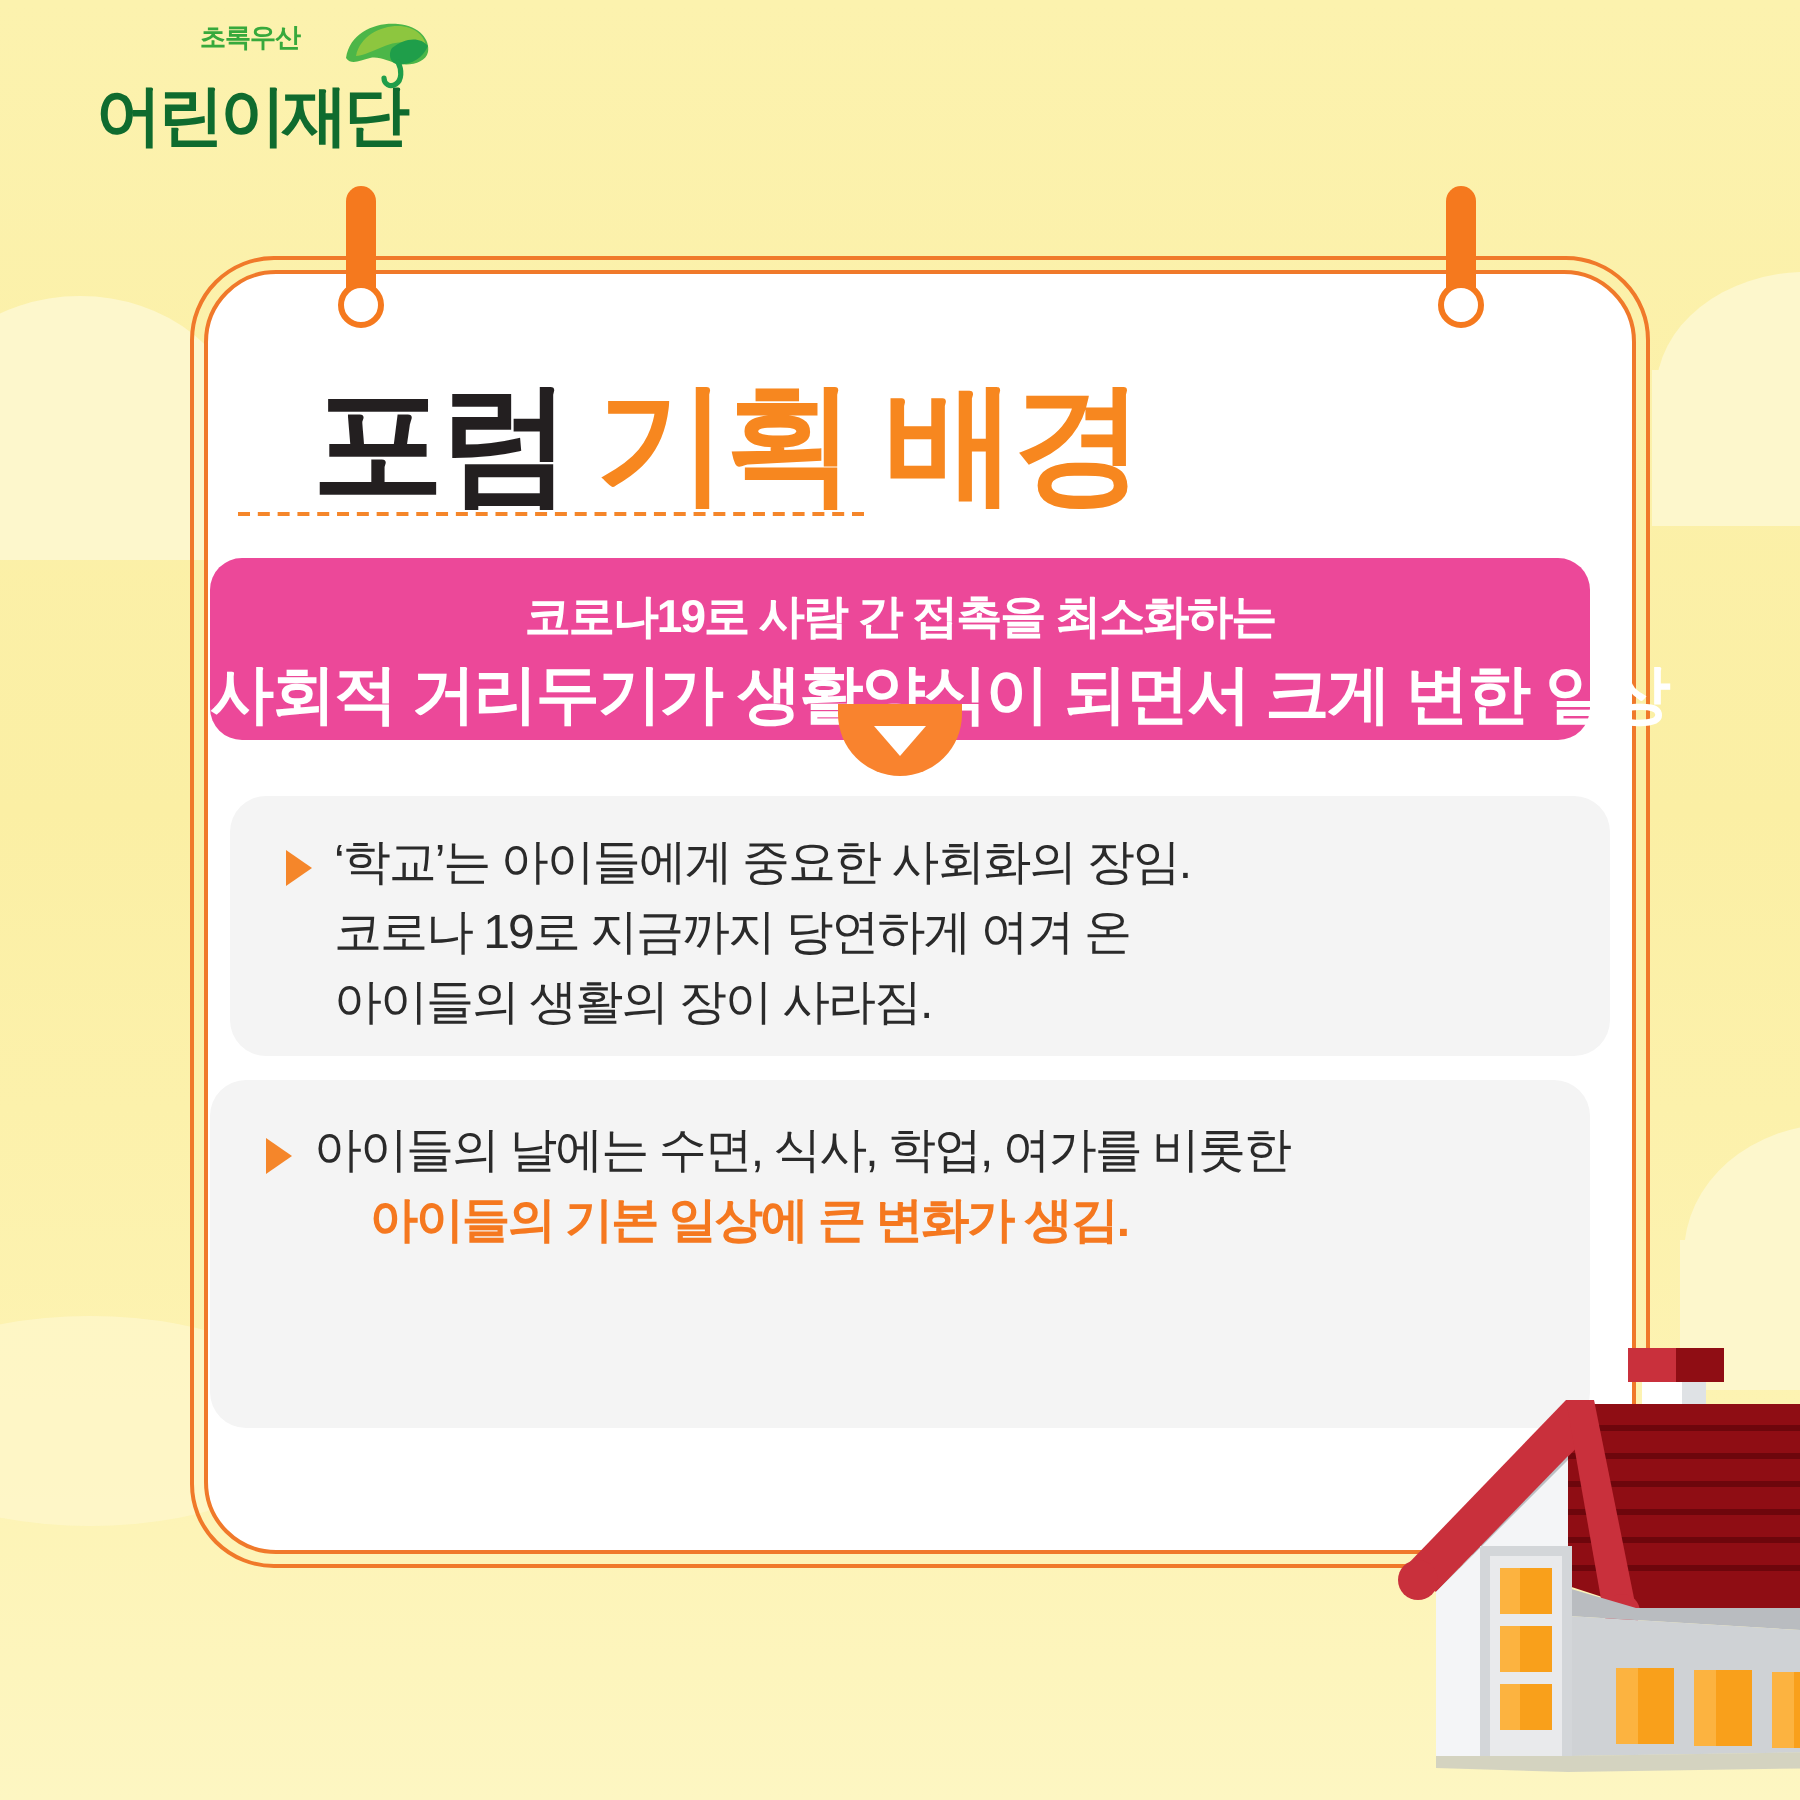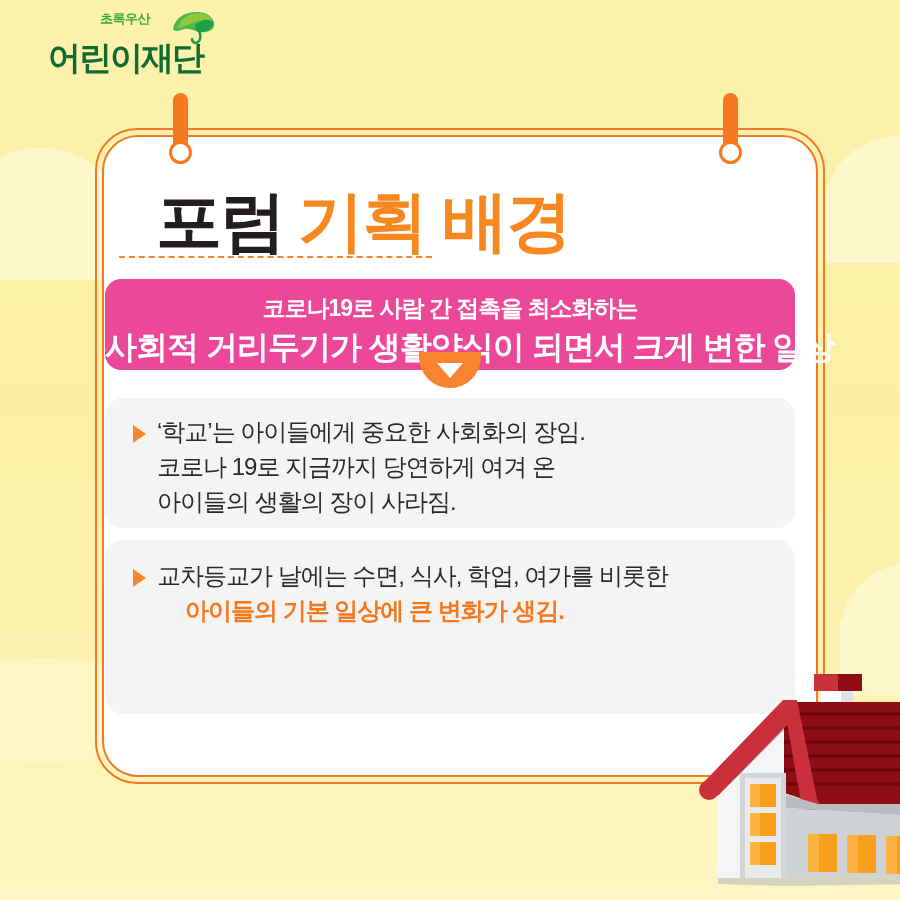--- a/index.html
+++ b/index.html
@@ -58,21 +58,21 @@
   #banner .bl2{top:47px;font-size:32px;font-weight:800;}
   #banner .bulge{position:absolute;left:50%;margin-left:-31px;bottom:-18px;
      width:62px;height:36px;background:#f9832e;
      border-bottom-left-radius:31px;border-bottom-right-radius:31px;}
   #banner .arrow{position:absolute;left:50%;margin-left:-13px;bottom:-8px;
      width:0;height:0;border-left:13px solid transparent;border-right:13px solid transparent;
      border-top:15px solid #ffffff;}
 
   
   .gbox{position:absolute;left:105px;width:690px;background:#f4f4f4;border-radius:18px;}
-  #box1{top:398px;height:130px;}
+  #box1{top:398px;height:130px;margin-left:10px;}
   #box2{top:540px;height:174px;}
   .gbox .bullet{position:absolute;left:28px;width:0;height:0;
      border-top:9px solid transparent;border-bottom:9px solid transparent;
      border-left:13px solid #f5862a;}
   #box1 .bullet{top:27px;}
   #box2 .bullet{top:29px;}
   .gbox .lines{position:absolute;left:52px;right:18px;}
   #box1 .lines{top:16px;}
   #box2 .lines{top:18px;}
   .gbox .ln{font-size:24px;line-height:35px;letter-spacing:-1px;color:#2a2a2a;
@@ -146,21 +146,21 @@
     <div class="lines">
       <div class="ln">‘학교’는 아이들에게 중요한 사회화의 장임.</div>
       <div class="ln">코로나 19로 지금까지 당연하게 여겨 온</div>
       <div class="ln">아이들의 생활의 장이 사라짐.</div>
     </div>
   </div>
 
   <div class="gbox" id="box2">
     <div class="bullet"></div>
     <div class="lines">
-      <div class="ln">교차등교가 날에는 수면, 식사, 학업, 여가를 비롯한</div>
+      <div class="ln">아이들의 날에는 수면, 식사, 학업, 여가를 비롯한</div>
       <div class="ln hl">아이들의 기본 일상에 큰 변화가 생김.</div>
     </div>
   </div>
 
 </div>
 
 <svg id="house" viewBox="0 0 250 244">
 
   <rect x="155" y="28" width="32" height="84" fill="#ffffff"></rect>
   <rect x="175" y="28" width="12" height="84" fill="#dfe2e5"></rect>

